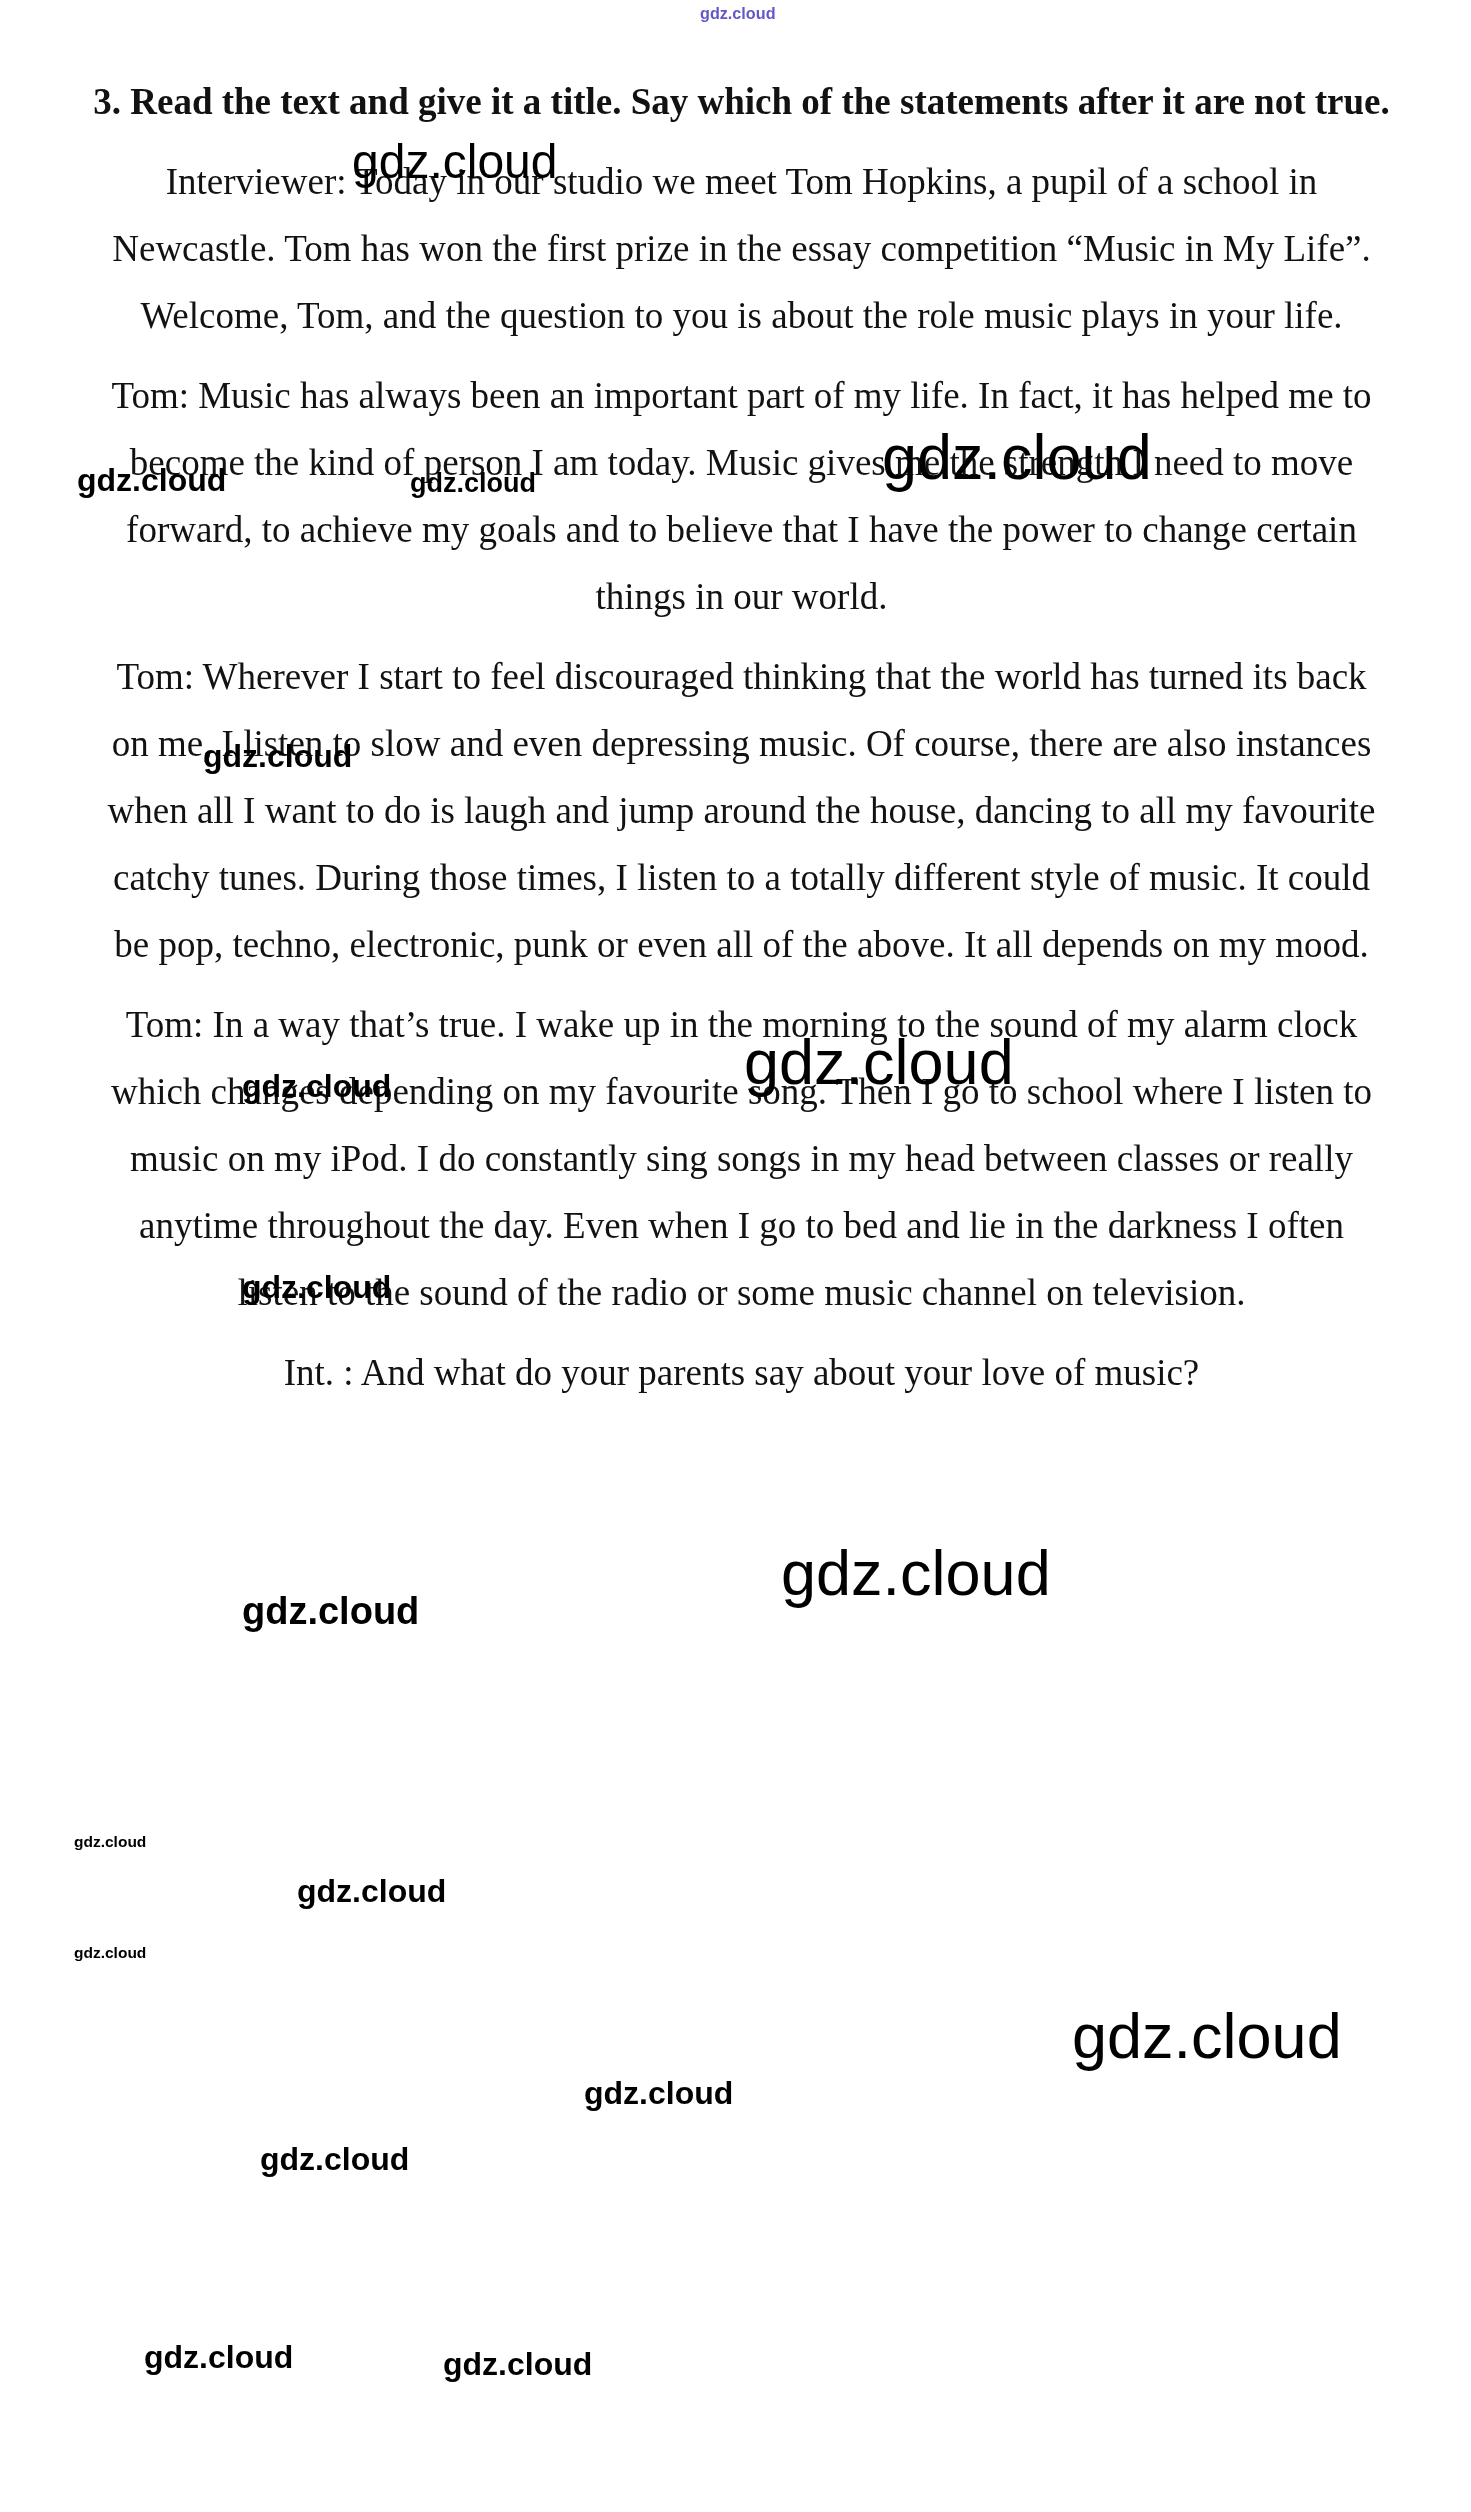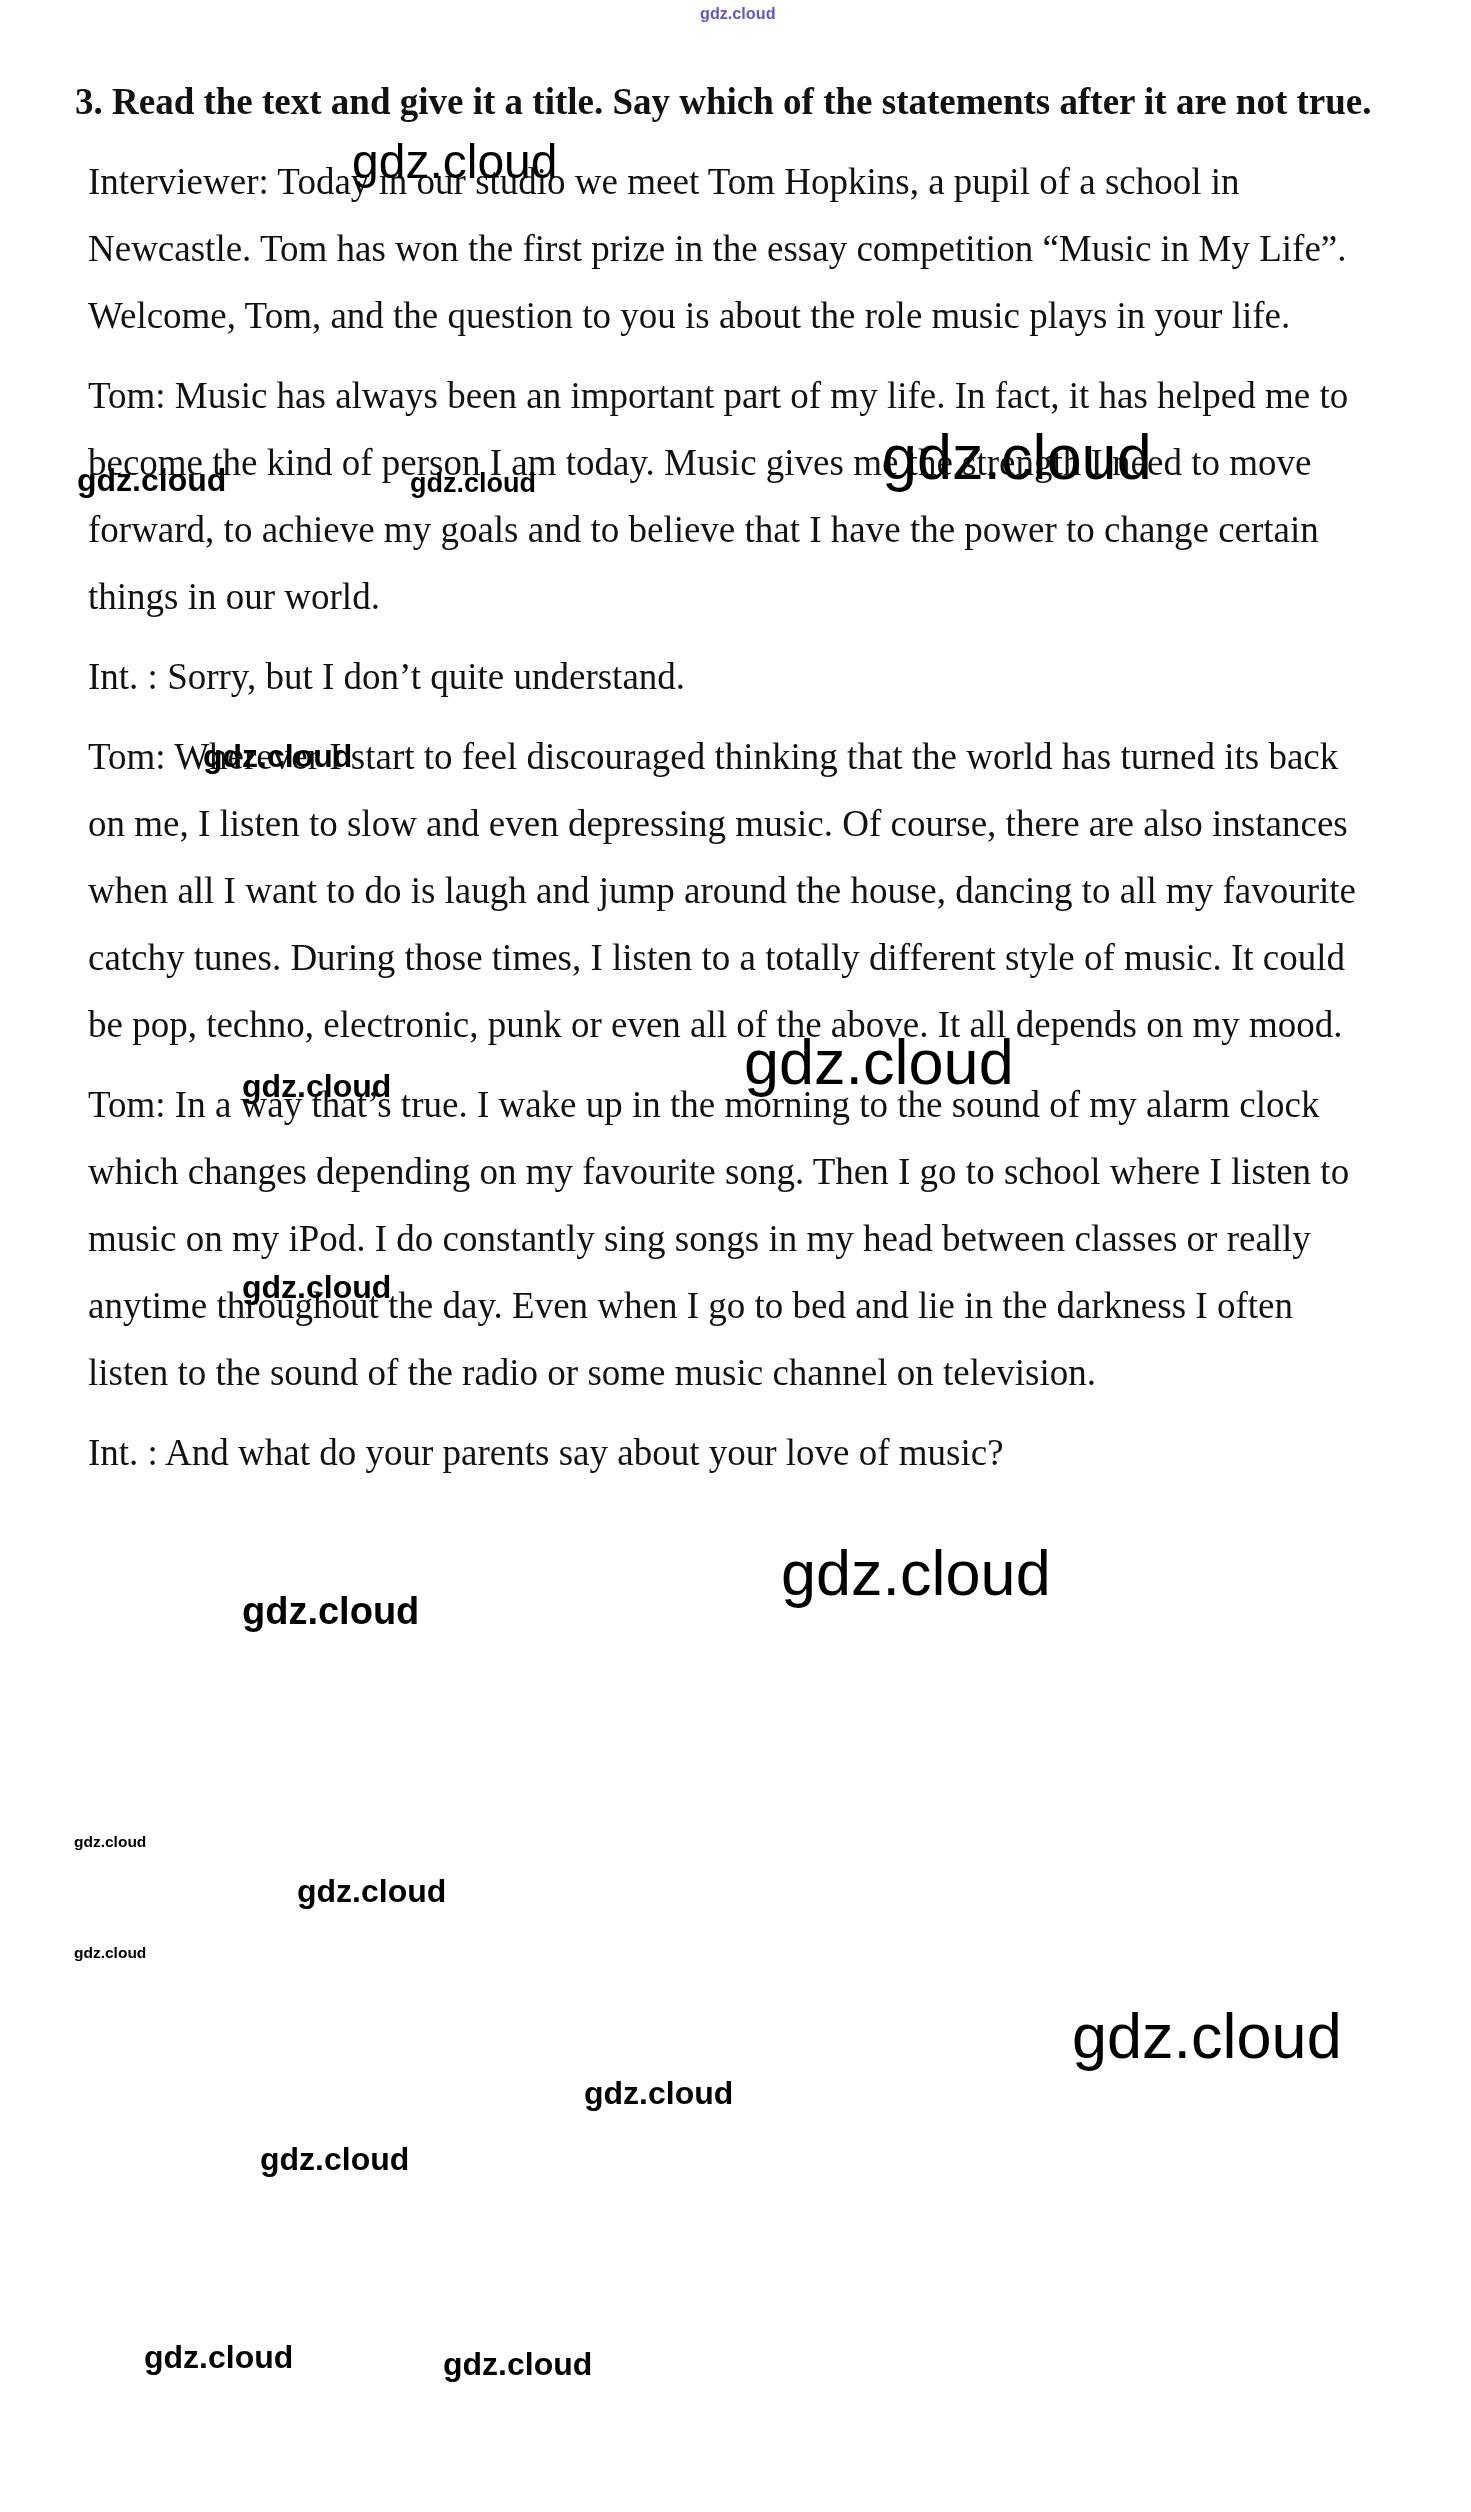--- a/index.html
+++ b/index.html
@@ -7,26 +7,26 @@
     width: 1472px;
     height: 2512px;
     background: #ffffff;
     position: relative;
     overflow: hidden;
     font-family: "Liberation Serif", "DejaVu Serif", serif;
     color: #121212;
   }
   .content {
     position: absolute;
-    left: 75px;
+    left: 84px;
     top: 68px;
     width: 1315px;
     font-size: 37px;
     line-height: 67px;
-    text-align: left;
+    text-align: center;
     z-index: 1;
   }
   .heading {
     font-size: 37px;
     font-weight: bold;
     margin: 0;
   }
   .para { margin: 13px; }
   .wm {
     position: absolute;
@@ -45,21 +45,20 @@
   .wm-xs  { font-size: 15.5px; }
   .wm-logo { font-size: 16.2px; font-weight: bold; }
 </style>
 </head>
 <body>
 
 <div class="content">
   <h2 class="heading">3. Read the text and give it a title. Say which of the statements after it are not true.</h2>
   <p class="para">Interviewer: Today in our studio we meet Tom Hopkins, a pupil of a school in Newcastle. Tom has won the first prize in the essay competition “Music in My Life”. Welcome, Tom, and the question to you is about the role music plays in your life.</p>
   <p class="para">Tom: Music has always been an important part of my life. In fact, it has helped me to become the kind of person I am today. Music gives me the strength I need to move forward, to achieve my goals and to believe that I have the power to change certain things in our world.</p>
-  <p class="para">Int. : Sorry, but I don’t quite understand.</p>
   <p class="para">Tom: Wherever I start to feel discouraged thinking that the world has turned its back on me, I listen to slow and even depressing music. Of course, there are also instances when all I want to do is laugh and jump around the house, dancing to all my favourite catchy tunes. During those times, I listen to a totally different style of music. It could be pop, techno, electronic, punk or even all of the above. It all depends on my mood.</p>
   <p class="para">Tom: In a way that’s true. I wake up in the morning to the sound of my alarm clock which changes depending on my favourite song. Then I go to school where I listen to music on my iPod. I do constantly sing songs in my head between classes or really anytime throughout the day. Even when I go to bed and lie in the darkness I often listen to the sound of the radio or some music channel on television.</p>
   <p class="para">Int. : And what do your parents say about your love of music?</p>
 </div>
 
 <span class="wm wm-logo" style="left: 700px; top: 4.6px; color: rgb(98, 88, 200);">gdz.cloud</span>
 <span class="wm wm-h" style="left:352px; top:138px;">gdz.cloud</span>
 <span class="wm wm-xl" style="left:882px; top:426px;">gdz.cloud</span>
 <span class="wm wm-md" style="left:77px;  top:464px;">gdz.cloud</span>
 <span class="wm wm-sm" style="left:410px; top:470px;">gdz.cloud</span>

